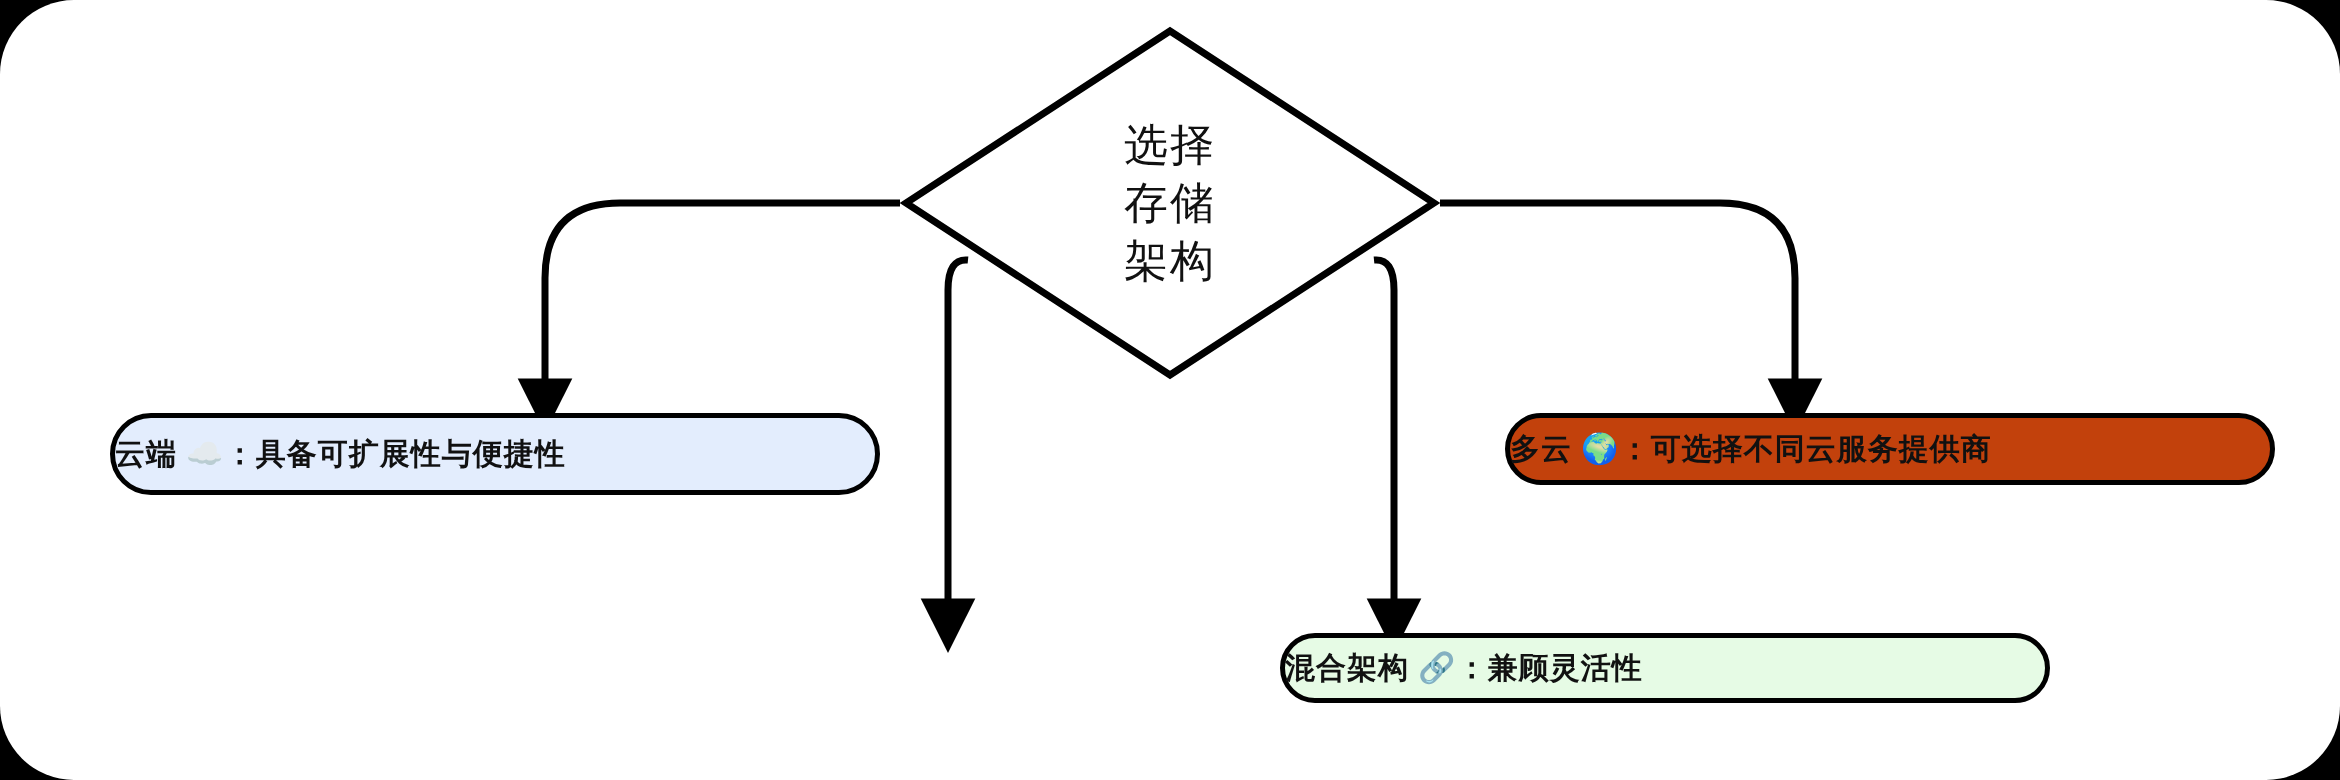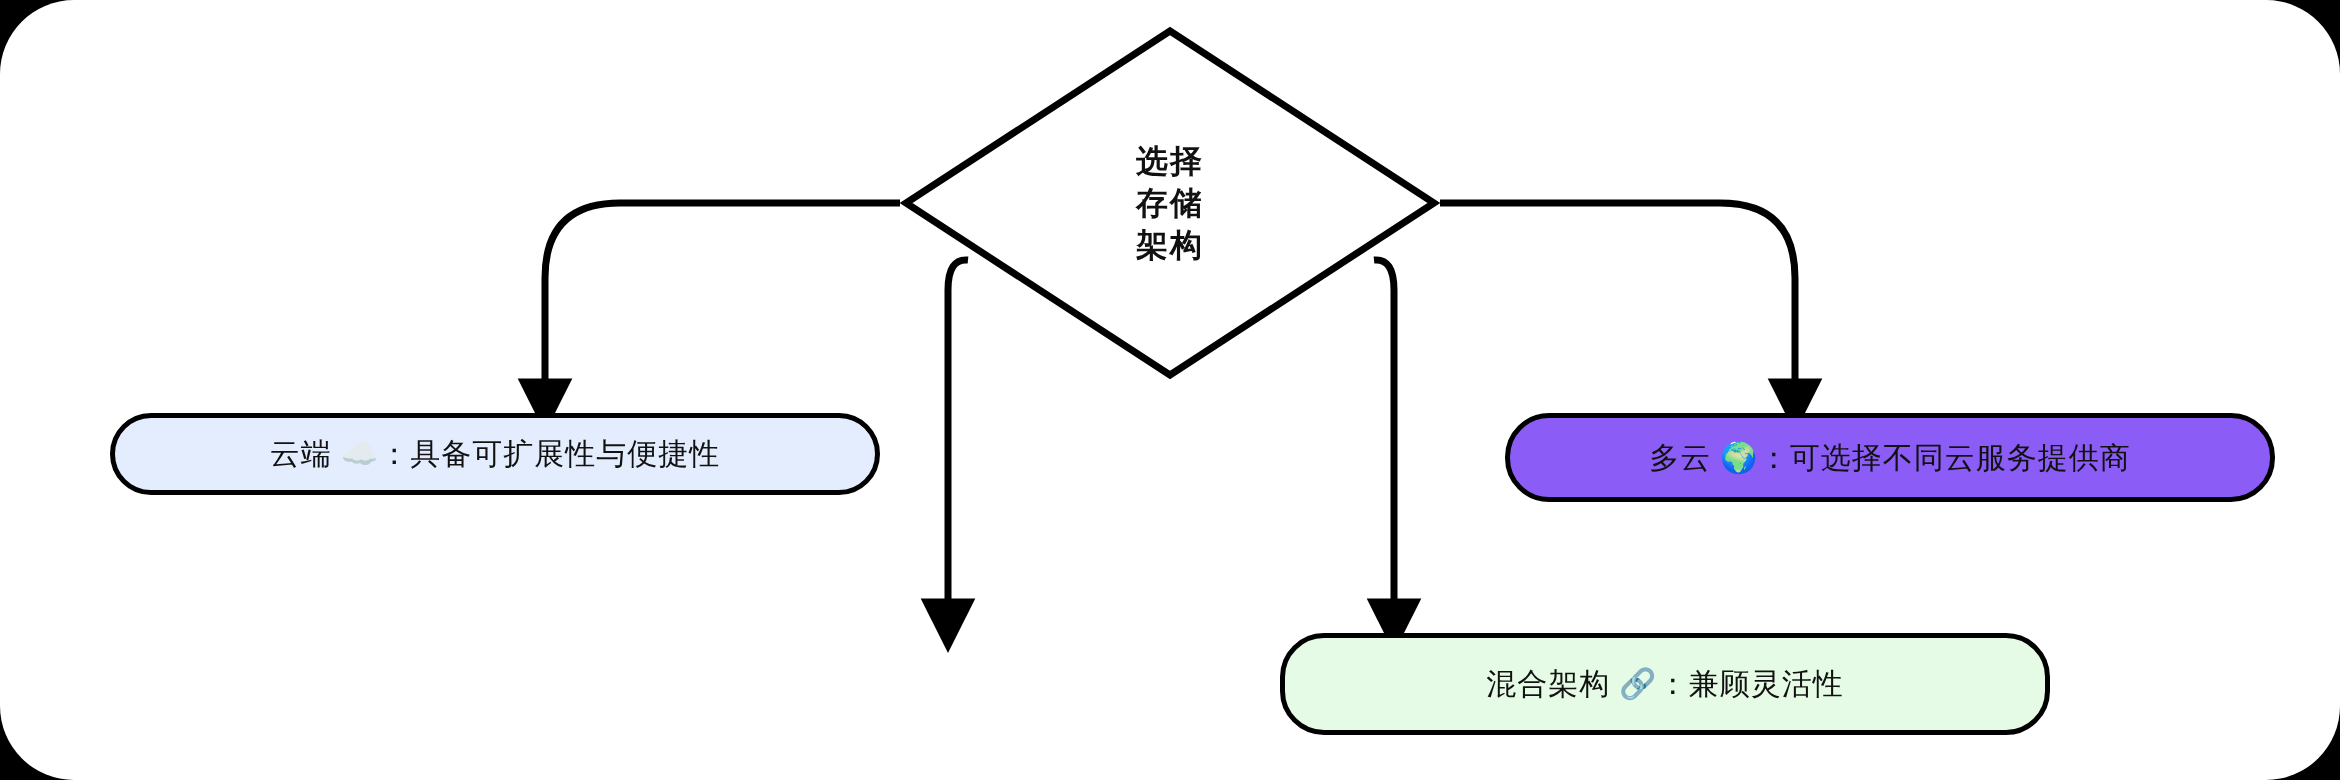--- a/index.html
+++ b/index.html
@@ -30,24 +30,24 @@
     left: 0;
     top: 0;
     width: 2340px;
     height: 780px;
   }
   .node {
     position: absolute;
     box-sizing: border-box;
     display: flex;
     align-items: center;
-    justify-content: center;
+    justify-content: flex-start;
     text-align: center;
     color: #111111;
-    font-weight: normal;
+    font-weight: bold;
   }
   .node-rounded {
     border: 5px solid #000000;
     border-radius: 44px;
     font-size: 30px;
     letter-spacing: 1px;
     line-height: 1.2;
   }
   .node-label {
     white-space: nowrap;
@@ -70,22 +70,22 @@
     position: absolute;
     left: 0;
     top: 0;
     width: 540px;
     height: 356px;
     display: flex;
     align-items: center;
     justify-content: center;
   }
   #decision-text .node-label {
-    font-size: 32px;
-    font-weight: bold;
+    font-size: 44px;
+    font-weight: normal;
     line-height: 1.32;
     color: #111111;
     letter-spacing: 2px;
   }
 </style>
 </head>
 <body>
 
 <div id="stage">
   <div id="canvas">
@@ -117,22 +117,22 @@
           <div>架构</div>
         </div>
       </div>
     </div>
 
     <div class="node node-rounded" style="left:110px; top:413px; width:770px; height:82px; background:#e3edfd;">
       <span class="node-label">云端 ☁️：具备可扩展性与便捷性</span>
     </div>
 
 
-    <div class="node node-rounded" style="left:1280px; top:633px; width:770px; height:102px; background:#e6fbe5;">
+    <div class="node node-rounded" style="left:1280px; top:633px; width:770px; height:70px; background:#e6fbe5;">
       <span class="node-label">混合架构 🔗：兼顾灵活性</span>
     </div>
 
-    <div class="node node-rounded" style="left:1505px; top:413px; width:770px; height:89px; background:#8b5cf6;">
+    <div class="node node-rounded" style="left:1505px; top:413px; width:770px; height:72px; background:#c2410c;">
       <span class="node-label">多云 🌍：可选择不同云服务提供商</span>
     </div>
 
   </div>
 </div>
 
 </body></html>

